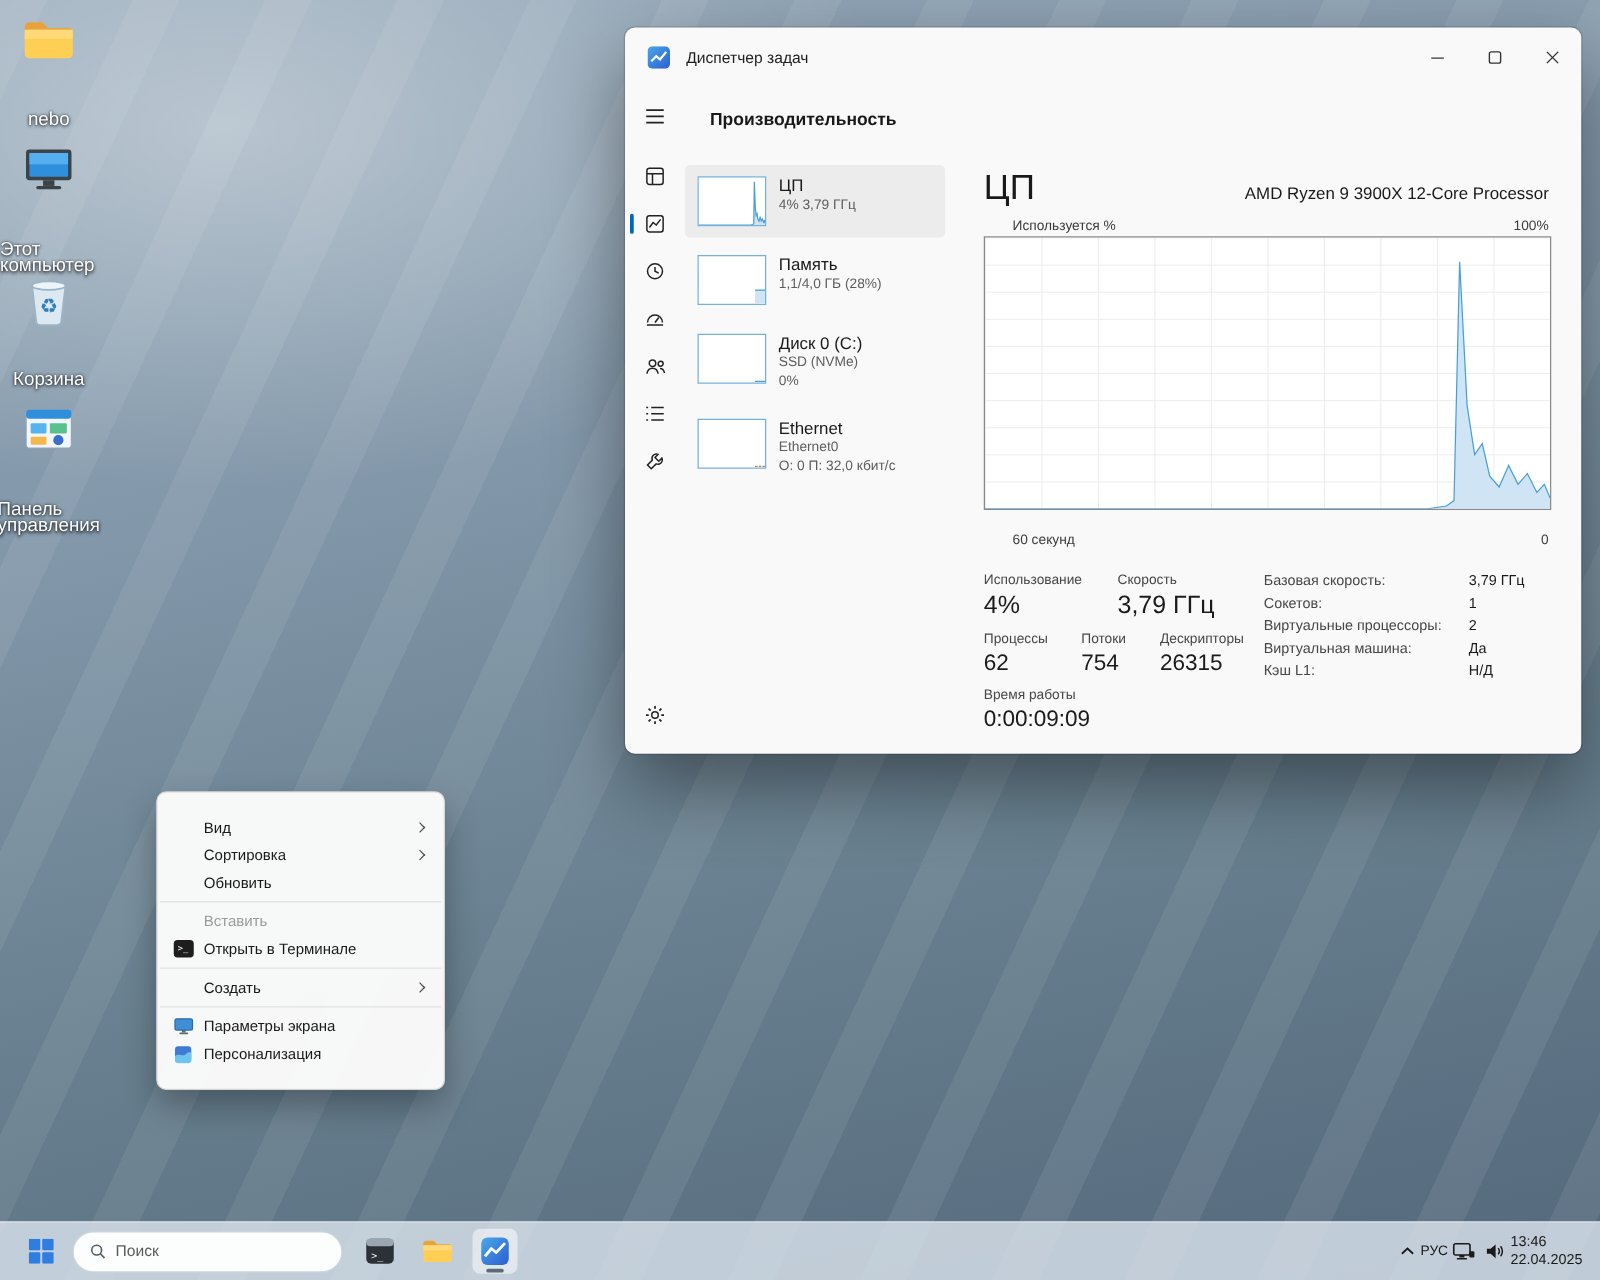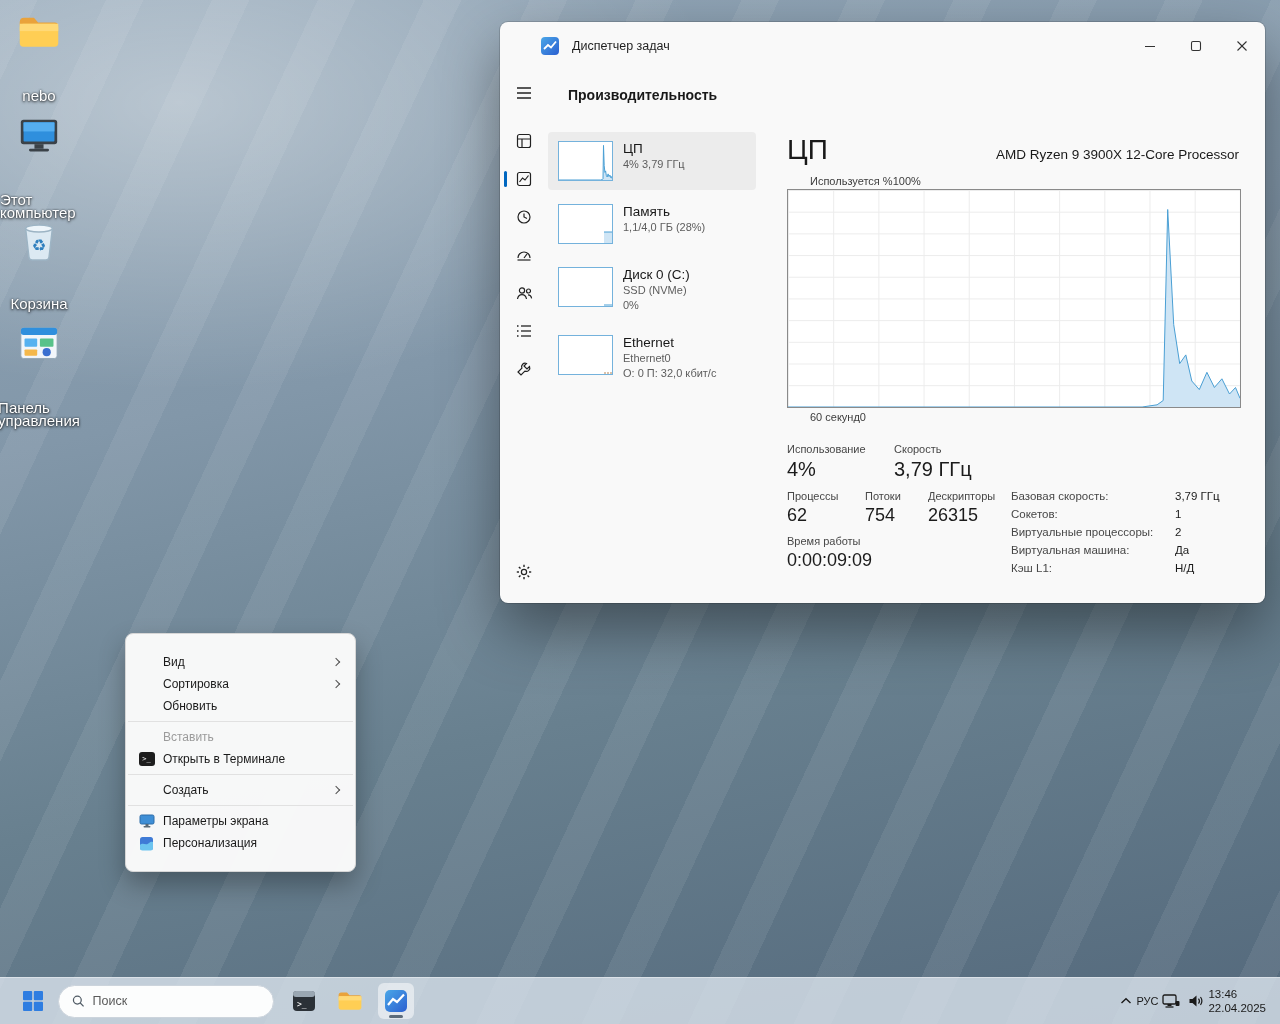--- a/index.html
+++ b/index.html
@@ -16,21 +16,21 @@
   
   .icon-cell { position:absolute; width:78px; display:flex; flex-direction:column; align-items:center; gap:3px; cursor:default; }
   .icon-art { width:46px; height:44px; display:flex; align-items:center; justify-content:center; }
   .icon-label { font-size:15px; color:#fff; line-height:13px;
     text-shadow:0 1px 3px rgba(0,0,0,.85), 0 0 2px rgba(0,0,0,.55);margin-top:32px; }
 
   
   .tm-window { position:absolute; left:500px; top:22px; width:765px; height:581px;
     background:#f9f9f9; border-radius:8px; overflow:hidden; display:flex; flex-direction:column;
     box-shadow:0 26px 60px rgba(0,0,0,.42), 0 0 0 1px rgba(0,0,0,.14); }
-  .titlebar { flex:0 0 48px; display:flex; align-items:center; padding-left:18px;margin-left:23px; }
+  .titlebar { flex:0 0 48px; display:flex; align-items:center; padding-left:18px; }
   .tm-app-icon { width:18px; height:18px; margin-right:13px; }
   .title-text { font-size:12.5px; color:#1f1f1f; }
   .win-controls { margin-left:auto; display:flex; height:100%; }
   .win-btn { width:46px; height:100%; display:flex; align-items:center; justify-content:center; }
 
   .tm-body { flex:1; display:flex; min-height:0; }
   .rail { flex:0 0 48px; display:flex; flex-direction:column; align-items:center; padding:4px 0 12px; }
   .rail-btn { width:40px; height:34px; margin:2px 0; border-radius:5px; display:flex; align-items:center; justify-content:center; position:relative; }
   .rail-btn.hamburger { margin-bottom:12px; }
   .rail-btn.selected::before { content:""; position:absolute; left:0; top:9px; width:3px; height:16px; border-radius:2px; background:#0067c0; }
@@ -49,30 +49,30 @@
   .perf-item { display:flex; gap:10px; align-items:flex-start; padding:9px 8px 9px 10px; margin-bottom:5px; border-radius:4px; }
   .perf-item.selected { background:#ececec; }
   .thumb { flex:0 0 55px; width:55px; height:40px; background:#fff; border:1px solid #74b2dc; }
   .perf-name { font-size:13.5px; color:#191919; }
   .perf-sub { font-size:11px; color:#5d5d5d; margin-top:2px; line-height:13px; }
 
   .main-panel { flex:1; padding:14px 26px 0 27px; min-width:0; }
   .cpu-head { display:flex; align-items:baseline; }
   .cpu-title { font-size:28px; font-weight:400; color:#191919; }
   .cpu-sub { margin-left:auto; font-size:13.5px; color:#191919; }
-  .axis-row { display:flex; font-size:11px; color:#3c3c3c; margin-top:9px; margin-bottom:2px;padding-left:23px; }
-  .axis-row.bottom { margin-top:3px; }
+  .axis-row { display:flex; justify-content:space-between; font-size:11px; color:#3c3c3c; margin-top:9px; margin-bottom:2px;padding-left:23px; }
+  .axis-row.bottom { margin-top:18px; }
   .chart-box { width:454px; height:219px; border:1px solid #8a8a8a; background-color:#fff;
     background-image:
       linear-gradient(to right, #ececec 1px, transparent 1px),
       linear-gradient(to bottom, #ececec 1px, transparent 1px);
     background-size:45.2px 21.7px; }
   .chart-box svg { display:block; }
 
-  .stats-row { display:flex; margin-top:20px;align-items:flex-end; }
+  .stats-row { display:flex; margin-top:20px; }
   .left-stats { width:224px; flex:0 0 224px; }
   .ls-row { display:flex; margin-bottom:9px; }
   .ls-cell.w1 { width:107px; } .ls-cell.w2 { width:78px; } .ls-cell.w3 { width:63px; }
   .ls-label { font-size:11px; color:#474747; }
   .ls-value { font-size:20px; color:#1b1b1b; margin-top:3px; }
   .ls-value.small { font-size:18px; }
   .right-stats { flex:1; padding-top:1px; }
   .rs-row { display:flex; font-size:11.5px; margin-bottom:6px; }
   .rs-label { width:164px; color:#474747; }
   .rs-value { color:#1b1b1b; }

